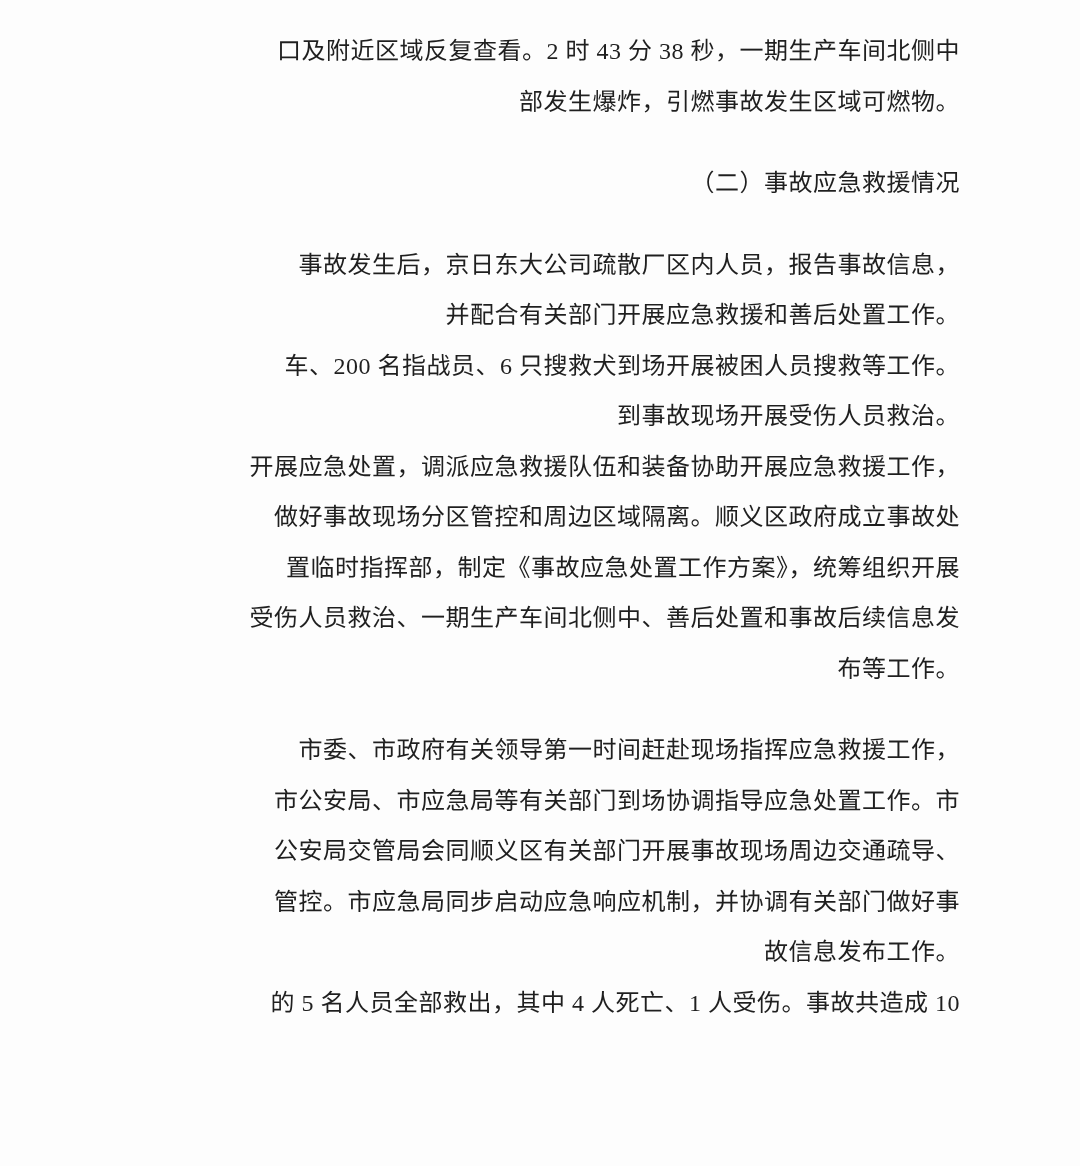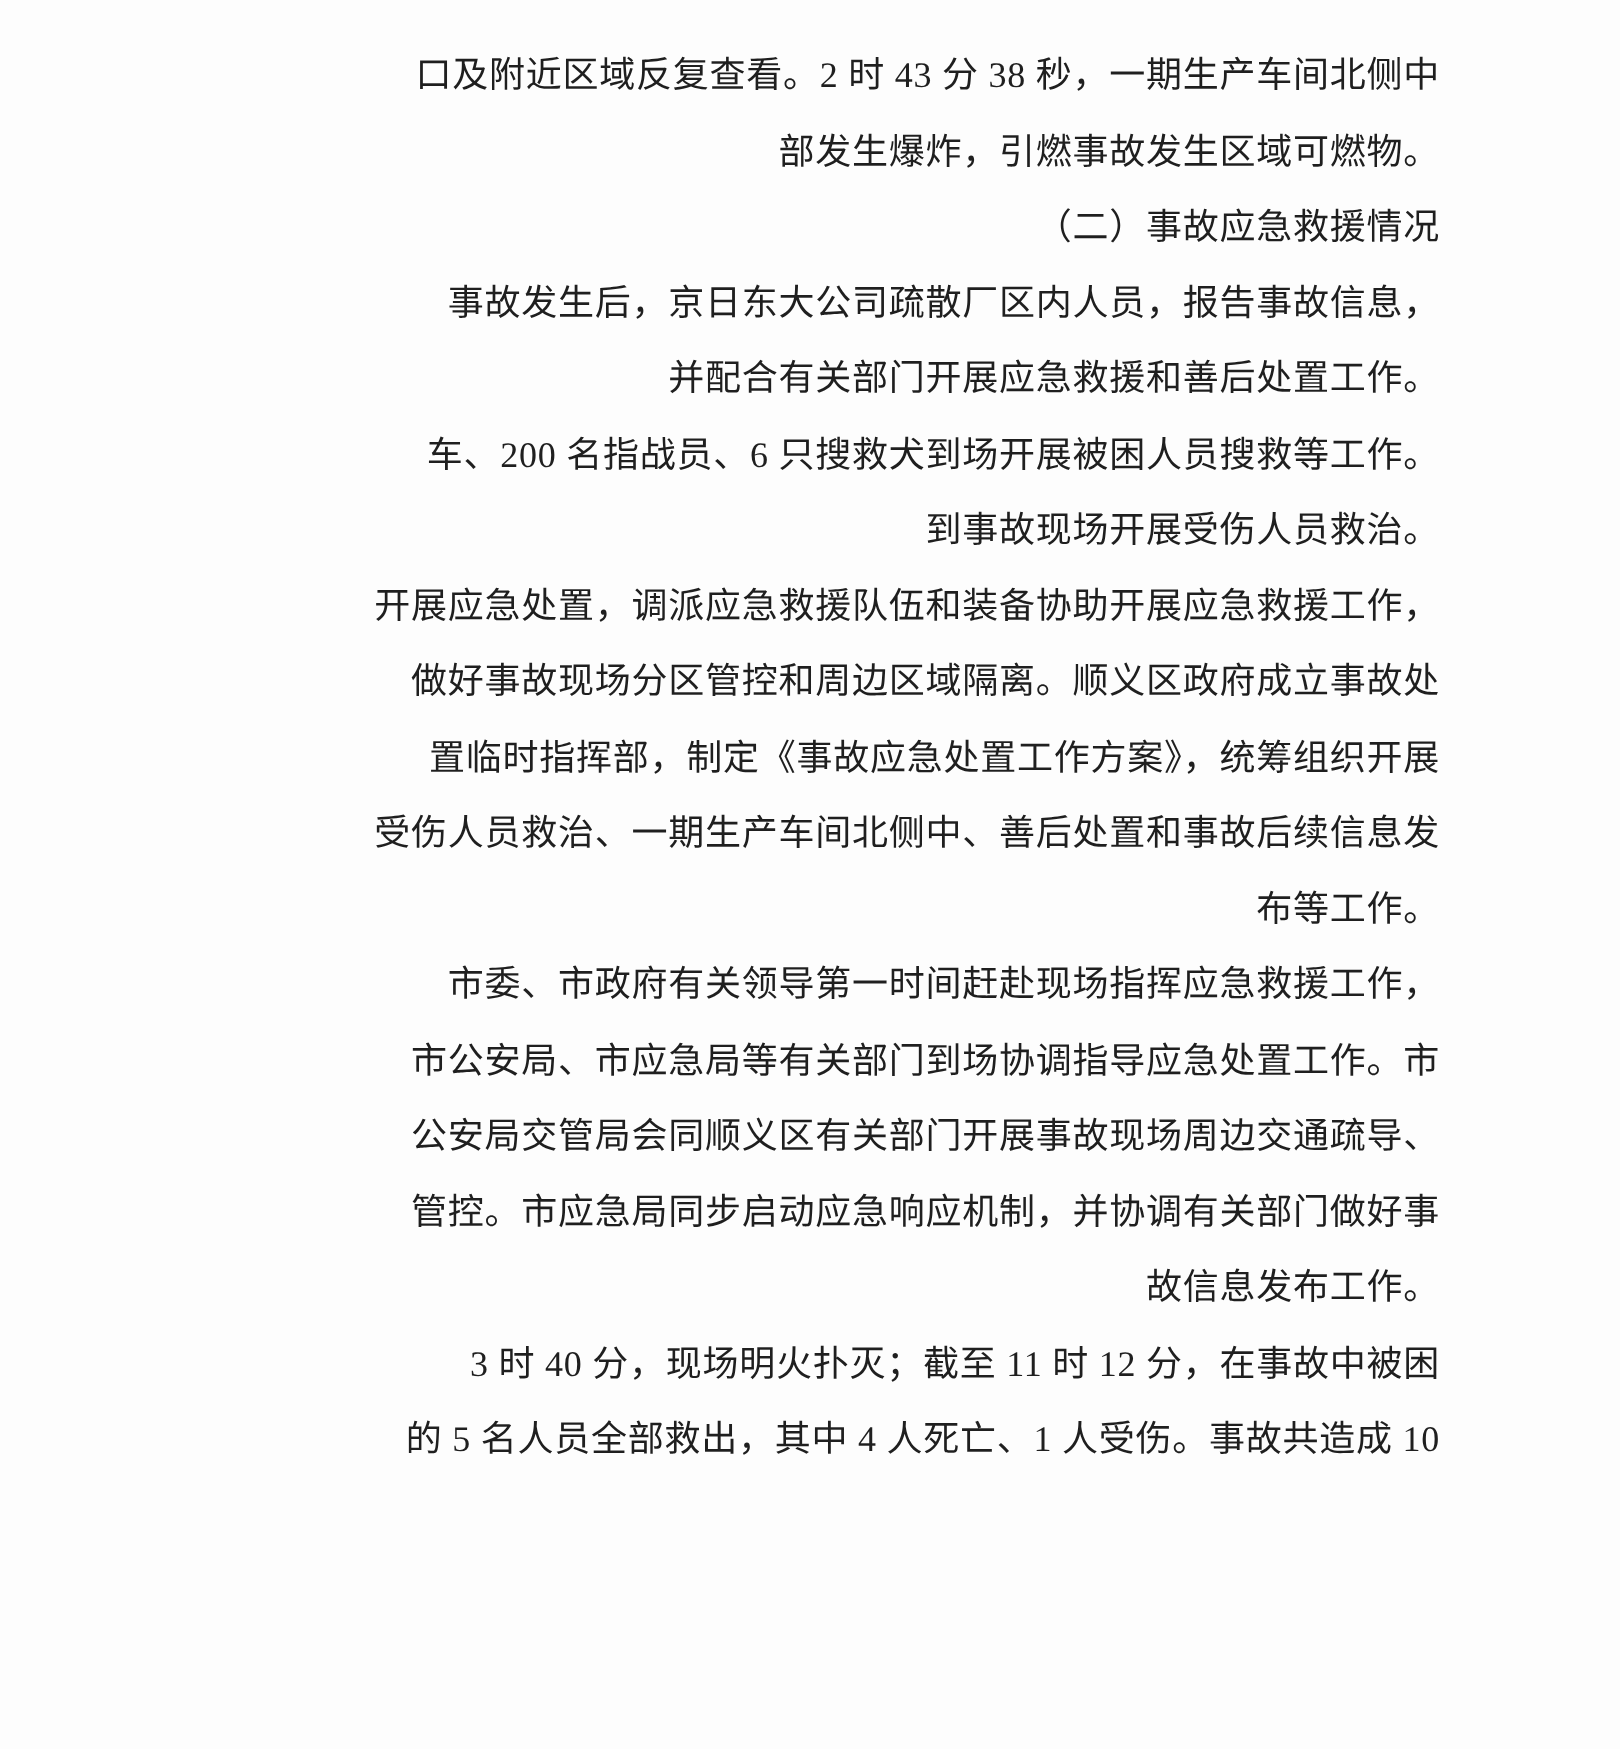--- a/index.html
+++ b/index.html
@@ -26,20 +26,21 @@
     height: 50.5px;
     line-height: 50.5px;
     font-size: 24px;
     letter-spacing: 0.5px;
     white-space: nowrap;
     text-align: right;
   }
   
   .line.indent {
     padding-left: 63px;
+    margin-top: 31px;
   }
   
   .line.heading {
     font-weight: 500;
   }
 </style>
 </head>
 <body>
 
 <div class="page">
@@ -54,16 +55,15 @@
     <div class="line">开展应急处置，调派应急救援队伍和装备协助开展应急救援工作，</div>
     <div class="line">做好事故现场分区管控和周边区域隔离。顺义区政府成立事故处</div>
     <div class="line">置临时指挥部，制定《事故应急处置工作方案》，统筹组织开展</div>
     <div class="line">受伤人员救治、一期生产车间北侧中、善后处置和事故后续信息发</div>
     <div class="line">布等工作。</div>
     <div class="line indent">市委、市政府有关领导第一时间赶赴现场指挥应急救援工作，</div>
     <div class="line">市公安局、市应急局等有关部门到场协调指导应急处置工作。市</div>
     <div class="line">公安局交管局会同顺义区有关部门开展事故现场周边交通疏导、</div>
     <div class="line">管控。市应急局同步启动应急响应机制，并协调有关部门做好事</div>
     <div class="line">故信息发布工作。</div>
-    <div class="line indent">3 时 40 分，现场明火扑灭；截至 11 时 12 分，在事故中被困</div>
     <div class="line">的 5 名人员全部救出，其中 4 人死亡、1 人受伤。事故共造成 10</div>
   </div>
 </div>
 
 </body></html>

